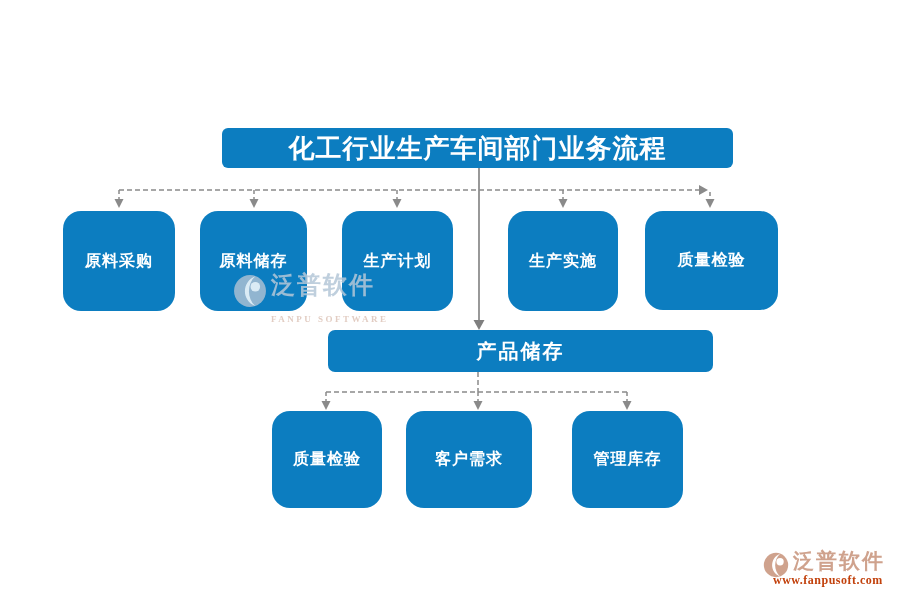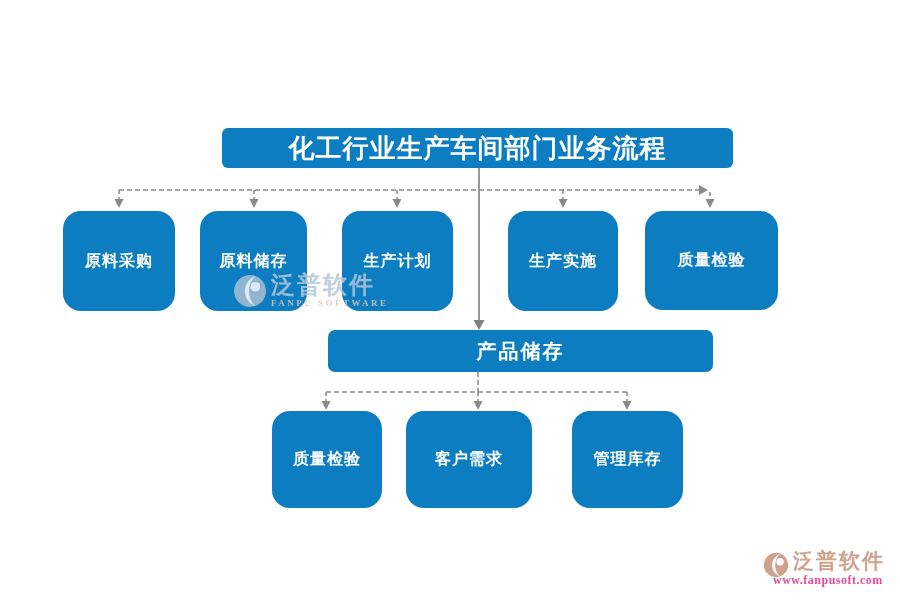--- a/index.html
+++ b/index.html
@@ -13,24 +13,24 @@
     display:flex;align-items:center;justify-content:center;
     font-weight:bold;box-sizing:border-box;text-align:center;
   }
   .title-node{border-radius:6px;font-size:26px;letter-spacing:1px;}
   .box-node{border-radius:18px;font-size:16px;letter-spacing:1px;}
   .bar-node{border-radius:7px;font-size:20px;letter-spacing:2px;margin-left:40px;}
   .wm{position:absolute;z-index:3;display:flex;align-items:flex-start;pointer-events:none;}
   .wm .txt{display:flex;flex-direction:column;line-height:1;}
   .wm-center{left:233px;top:273px;opacity:0.85;}
   .wm-center .brand{font-size:24px;font-weight:bold;color:#b4c7d8;letter-spacing:2px;}
-  .wm-center .sub{font-size:9px;font-weight:bold;color:#ddc4b8;letter-spacing:2.5px;margin-top:2px;}
+  .wm-center .sub{font-size:9px;font-weight:bold;color:#ddc4b8;letter-spacing:2.5px;margin-top:18px;}
   .wm-corner{left:763px;top:551px;}
   .wm-corner .brand{font-size:21px;font-weight:bold;color:#cfa28d;letter-spacing:2px;}
-  .wm-corner .url{font-size:12px;font-weight:bold;color:#ec4899;letter-spacing:0.5px;margin-top:2px;margin-left:-20px;}
+  .wm-corner .url{font-size:12px;font-weight:bold;color:#c2410c;letter-spacing:0.5px;margin-top:2px;margin-left:-20px;}
   .logo-icon{margin-right:4px;margin-top:1px;}
 </style>
 </head>
 <body>
 
 <div class="canvas">
 
   <svg class="connectors" width="900" height="600" viewBox="0 0 900 600">
 
     <line x1="479" y1="168" x2="479" y2="322" stroke="#7f7f7f" stroke-width="1.6"></line>

